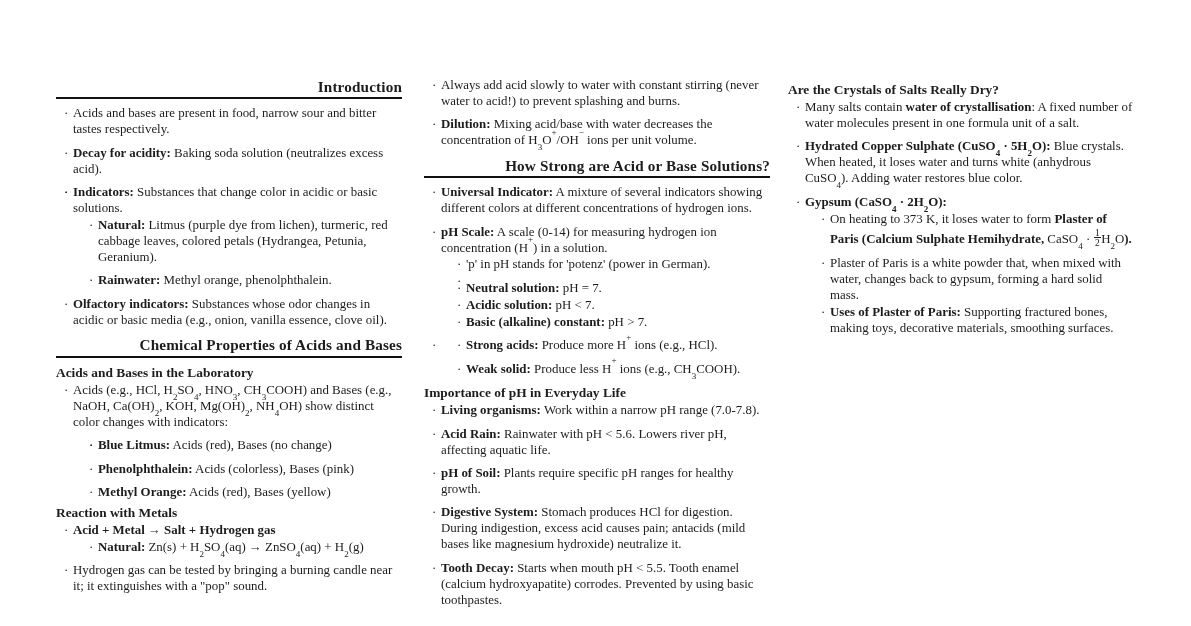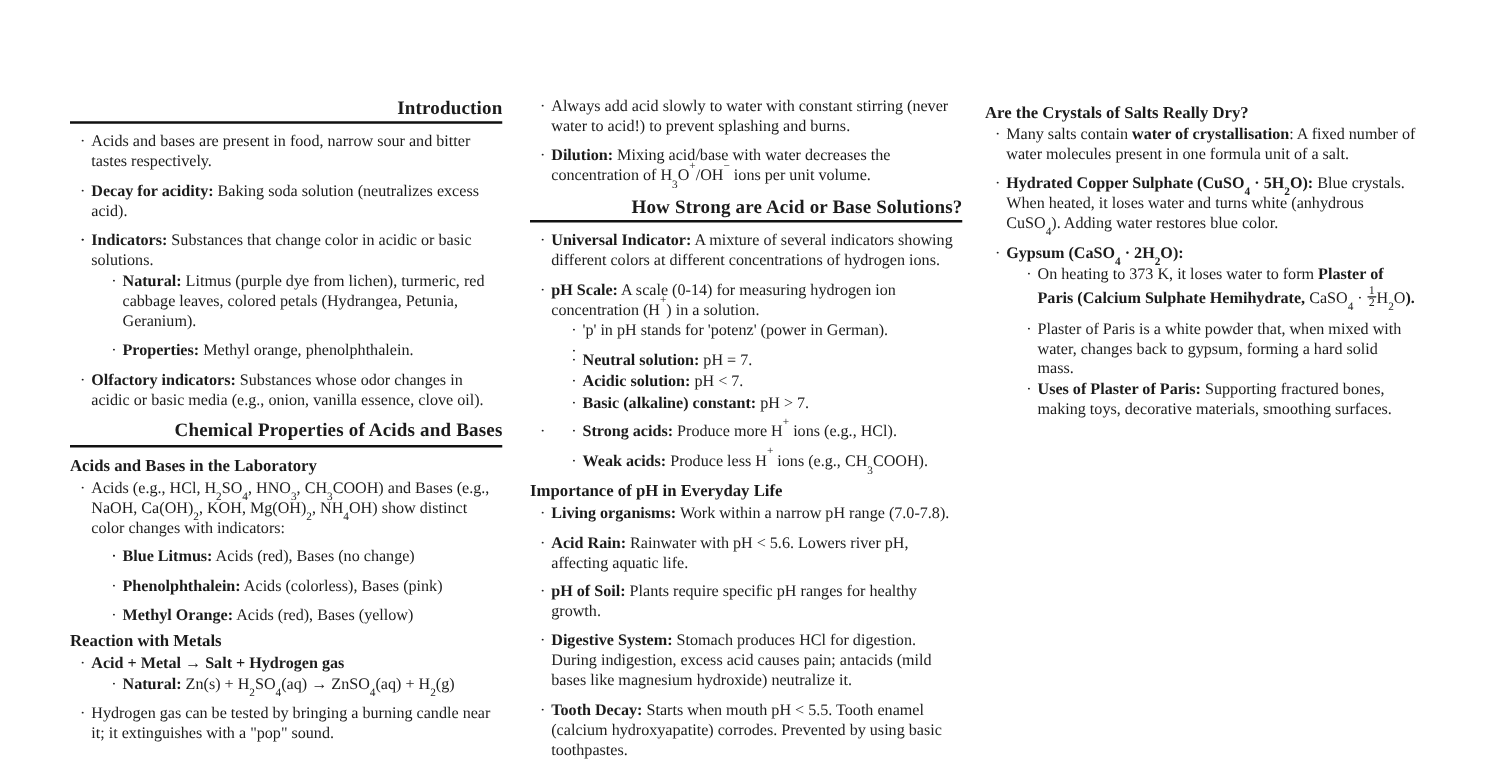--- a/index.html
+++ b/index.html
@@ -110,21 +110,21 @@
 <div class="page">
   <div class="col col-1">
       <div class="section">Introduction</div>
       <hr class="section-rule">
       <ul class="lvl1">
         <li class="spaced"><span class="bullet">·</span><span>Acids and bases are present in food, narrow sour and bitter tastes respectively.</span></li>
         <li class="spaced"><span class="bullet">·</span><span><b>Decay for acidity:</b> Baking soda solution (neutralizes excess acid).</span></li>
         <li class="spaced"><span class="bullet">·</span></li>
         <li><span class="bullet">·</span><span><b>Indicators:</b> Substances that change color in acidic or basic solutions.</span><ul class="lvl2">
             <li class="spaced"><span class="bullet">·</span><span><b>Natural:</b> Litmus (purple dye from lichen), turmeric, red cabbage leaves, colored petals (Hydrangea, Petunia, Geranium).</span></li>
-            <li class="spaced"><span class="bullet">·</span><span><b>Properties:</b> Methyl orange, phenolphthalein.</span></li>
+            <li class="spaced"><span class="bullet">·</span><span><b>Rainwater:</b> Methyl orange, phenolphthalein.</span></li>
           </ul></li>
         <li class="spaced"><span class="bullet">·</span><span><b>Olfactory indicators:</b> Substances whose odor changes in acidic or basic media (e.g., onion, vanilla essence, clove oil).</span></li>
       </ul>
       <div class="section block-gap-top">Chemical Properties of Acids and Bases</div>
       <hr class="section-rule">
       <div class="subsection">Acids and Bases in the Laboratory</div>
       <ul class="lvl1">
         <li><span class="bullet">·</span><span>Acids (e.g., HCl, H<sub>2</sub>SO<sub>4</sub>, HNO<sub>3</sub>, CH<sub>3</sub>COOH) and Bases (e.g., NaOH, Ca(OH)<sub>2</sub>, KOH, Mg(OH)<sub>2</sub>, NH<sub>4</sub>OH) show distinct color changes with indicators:</span><ul class="lvl2">
             <li class="spaced"><span class="bullet">·</span></li>
             <li class="spaced"><span class="bullet">·</span><span><b>Blue Litmus:</b> Acids (red), Bases (no change)</span></li>
@@ -151,21 +151,21 @@
         <li class="spaced"><span class="bullet">·</span><span><b>Universal Indicator:</b> A mixture of several indicators showing different colors at different concentrations of hydrogen ions.</span></li>
         <li><span class="bullet">·</span><span><b>pH Scale:</b> A scale (0-14) for measuring hydrogen ion concentration (H<sup>+</sup>) in a solution.</span><ul class="lvl2">
             <li class="tight"><span class="bullet">·</span><span>'p' in pH stands for 'potenz' (power in German).</span></li>
             <li class="spaced"><span class="bullet">·</span></li>
             <li class="tight"><span class="bullet">·</span><span><b>Neutral solution:</b> pH = 7.</span></li>
             <li class="tight"><span class="bullet">·</span><span><b>Acidic solution:</b> pH &lt; 7.</span></li>
             <li class="spaced"><span class="bullet">·</span><span><b>Basic (alkaline) constant:</b> pH &gt; 7.</span></li>
           </ul></li>
         <li><span class="bullet">·</span><ul class="lvl2">
             <li class="spaced"><span class="bullet">·</span><span><b>Strong acids:</b> Produce more H<sup>+</sup> ions (e.g., HCl).</span></li>
-            <li class="spaced"><span class="bullet">·</span><span><b>Weak acids:</b> Produce less H<sup>+</sup> ions (e.g., CH<sub>3</sub>COOH).</span></li>
+            <li class="spaced"><span class="bullet">·</span><span><b>Weak solid:</b> Produce less H<sup>+</sup> ions (e.g., CH<sub>3</sub>COOH).</span></li>
           </ul></li>
       </ul>
       <div class="subsection block-gap-top">Importance of pH in Everyday Life</div>
       <ul class="lvl1">
         <li class="spaced"><span class="bullet">·</span><span><b>Living organisms:</b> Work within a narrow pH range (7.0-7.8).</span></li>
         <li class="spaced"><span class="bullet">·</span><span><b>Acid Rain:</b> Rainwater with pH &lt; 5.6. Lowers river pH, affecting aquatic life.</span></li>
         <li class="spaced"><span class="bullet">·</span><span><b>pH of Soil:</b> Plants require specific pH ranges for healthy growth.</span></li>
         <li class="spaced"><span class="bullet">·</span><span><b>Digestive System:</b> Stomach produces HCl for digestion. During indigestion, excess acid causes pain; antacids (mild bases like magnesium hydroxide) neutralize it.</span></li>
         <li class="spaced"><span class="bullet">·</span><span><b>Tooth Decay:</b> Starts when mouth pH &lt; 5.5. Tooth enamel (calcium hydroxyapatite) corrodes. Prevented by using basic toothpastes.</span></li>
       </ul>

